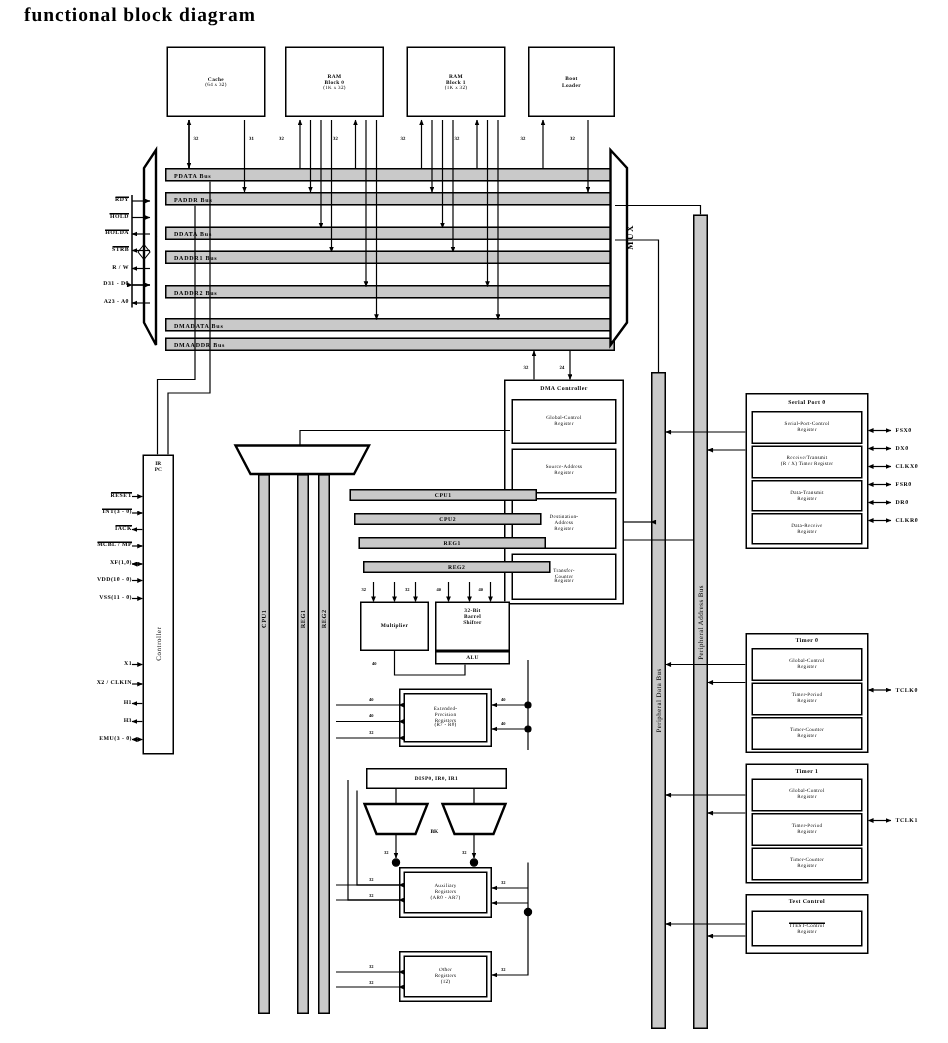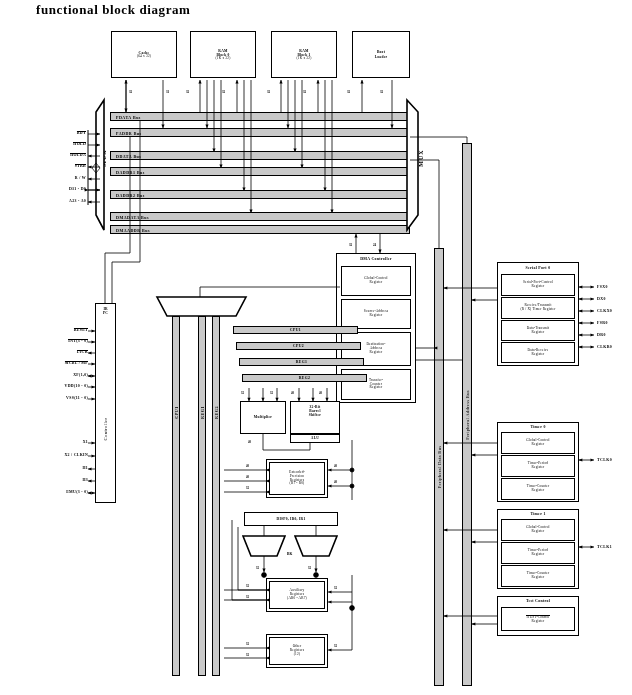--- a/index.html
+++ b/index.html
@@ -1,20 +1,20 @@
 <!DOCTYPE html>
 <html><head>
 <meta charset="utf-8">
 <style>
   html,body{margin:0;padding:0;background:#ffffff;}
   body{width:632px;height:695px;position:relative;
        font-family:"Liberation Serif", serif;color:#000;overflow:hidden;}
   #stage{position:absolute;left:0;top:0;width:632px;height:695px;}
 
-  .ttl{position:absolute;left:36px;top:2px;font-family:"Liberation Serif",serif;
+  .ttl{position:absolute;left:16px;top:2px;font-family:"Liberation Serif",serif;
        font-size:13px;font-weight:bold;letter-spacing:.6px;}
 
   
   .bx{position:absolute;box-sizing:border-box;background:#fff;border:1.6px solid #000;
       display:flex;flex-direction:column;align-items:center;justify-content:center;
       text-align:center;line-height:1.12;}
   .bx.thin{border-width:1px;}
   .bx .l{font-size:3.6px;font-weight:bold;letter-spacing:.25px;white-space:nowrap;}
   .bx .l2{font-size:3.4px;letter-spacing:.2px;white-space:nowrap;}
 

